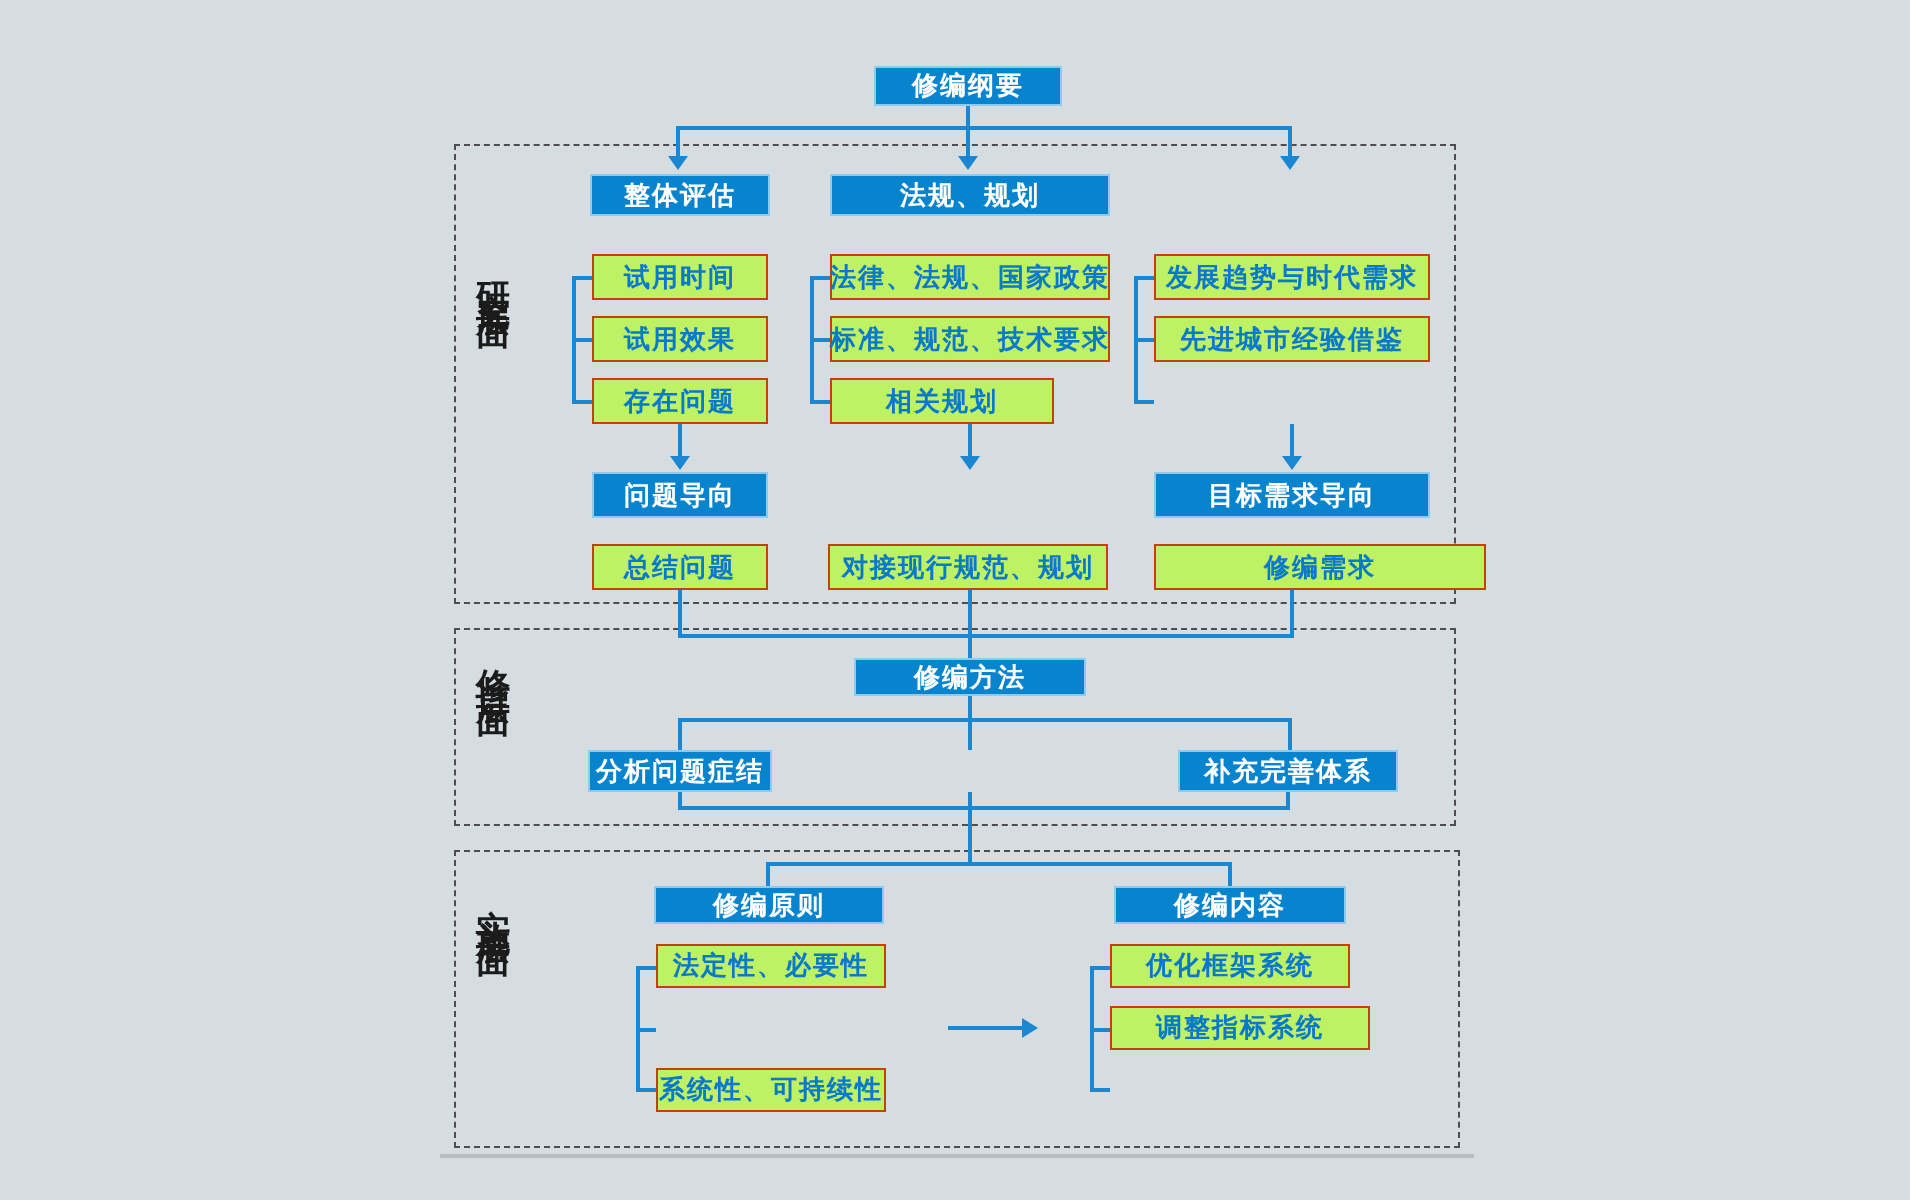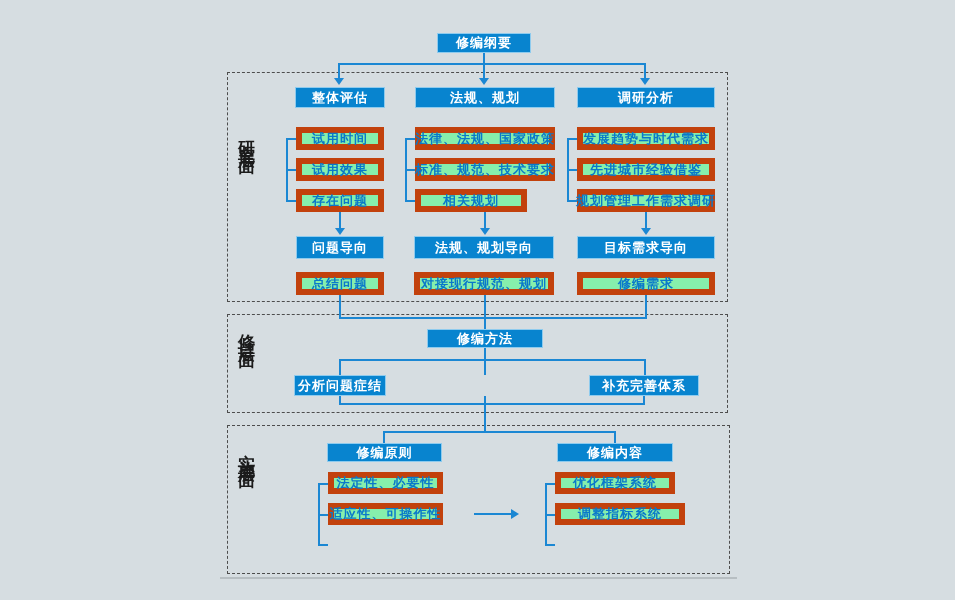--- a/index.html
+++ b/index.html
@@ -19,21 +19,21 @@
     font-size:17px;font-weight:700;color:#1b1b1b;
     letter-spacing:6px;line-height:20px;width:20px;text-align:left;
   }
   .box{
     position:absolute;box-sizing:border-box;
     display:flex;align-items:center;justify-content:center;
     font-weight:700;font-size:13px;white-space:nowrap;
     letter-spacing:1px;
   }
   .solid{background:#0884cf;color:#ffffff;border:1px solid #8ecbee;}
-  .light{background:#86efac;color:#0a79ca;border:6px solid #c2410c;}
+  .light{background:#bef264;color:#0a79ca;border:1px solid #c2410c;}
   .hline,.vline{position:absolute;background:#1b87d3;}
   .hline{height:2px;}
   .vline{width:2px;}
   .arrow-down{
     position:absolute;width:0;height:0;
     border-left:5px solid transparent;border-right:5px solid transparent;
     border-top:7px solid #1b87d3;
   }
   .arrow-right{
     position:absolute;width:0;height:0;
@@ -60,21 +60,20 @@
   <div class="vline" style="left:483px;top:53px;height:25px"></div>
   <div class="arrow-down" style="left:479px;top:78px"></div>
   <div class="hline" style="left:339px;top:63px;width:307px"></div>
   <div class="vline" style="left:338px;top:63px;height:15px"></div>
   <div class="arrow-down" style="left:334px;top:78px"></div>
   <div class="vline" style="left:644px;top:63px;height:15px"></div>
   <div class="arrow-down" style="left:640px;top:78px"></div>
 
   <div class="box solid" style="left:295px;top:87px;width:90px;height:21px">整体评估</div>
   <div class="box solid" style="left:415px;top:87px;width:140px;height:21px">法规、规划</div>
-  <div class="box solid" style="left:577px;top:87px;width:138px;height:21px">调研分析</div>
 
   <div class="box light" style="left:296px;top:127px;width:88px;height:23px">试用时间</div>
   <div class="box light" style="left:296px;top:158px;width:88px;height:23px">试用效果</div>
   <div class="box light" style="left:296px;top:189px;width:88px;height:23px">存在问题</div>
 
   <div class="vline" style="left:286px;top:138px;height:64px"></div>
   <div class="hline" style="left:286px;top:138px;width:10px"></div>
   <div class="hline" style="left:286px;top:169px;width:10px"></div>
   <div class="hline" style="left:286px;top:200px;width:10px"></div>
 
@@ -82,41 +81,39 @@
   <div class="box light" style="left:415px;top:158px;width:140px;height:23px">标准、规范、技术要求</div>
   <div class="box light" style="left:415px;top:189px;width:112px;height:23px">相关规划</div>
 
   <div class="vline" style="left:405px;top:138px;height:64px"></div>
   <div class="hline" style="left:405px;top:138px;width:10px"></div>
   <div class="hline" style="left:405px;top:169px;width:10px"></div>
   <div class="hline" style="left:405px;top:200px;width:10px"></div>
 
   <div class="box light" style="left:577px;top:127px;width:138px;height:23px">发展趋势与时代需求</div>
   <div class="box light" style="left:577px;top:158px;width:138px;height:23px">先进城市经验借鉴</div>
-  <div class="box light" style="left:577px;top:189px;width:138px;height:23px">规划管理工作需求调研</div>
 
   <div class="vline" style="left:567px;top:138px;height:64px"></div>
   <div class="hline" style="left:567px;top:138px;width:10px"></div>
   <div class="hline" style="left:567px;top:169px;width:10px"></div>
   <div class="hline" style="left:567px;top:200px;width:10px"></div>
 
   <div class="vline" style="left:339px;top:212px;height:17px"></div>
   <div class="arrow-down" style="left:335px;top:228px"></div>
   <div class="vline" style="left:484px;top:212px;height:17px"></div>
   <div class="arrow-down" style="left:480px;top:228px"></div>
   <div class="vline" style="left:645px;top:212px;height:17px"></div>
   <div class="arrow-down" style="left:641px;top:228px"></div>
 
   <div class="box solid" style="left:296px;top:236px;width:88px;height:23px">问题导向</div>
-  <div class="box solid" style="left:414px;top:236px;width:140px;height:23px">法规、规划导向</div>
   <div class="box solid" style="left:577px;top:236px;width:138px;height:23px">目标需求导向</div>
 
   <div class="box light" style="left:296px;top:272px;width:88px;height:23px">总结问题</div>
   <div class="box light" style="left:414px;top:272px;width:140px;height:23px">对接现行规范、规划</div>
-  <div class="box light" style="left:577px;top:272px;width:138px;height:23px">修编需求</div>
+  <div class="box light" style="left:577px;top:272px;width:166px;height:23px">修编需求</div>
 
   <div class="vline" style="left:339px;top:295px;height:24px"></div>
   <div class="vline" style="left:484px;top:295px;height:24px"></div>
   <div class="vline" style="left:645px;top:295px;height:24px"></div>
   <div class="hline" style="left:339px;top:317px;width:308px"></div>
   <div class="vline" style="left:484px;top:317px;height:12px"></div>
 
   <div class="box solid" style="left:427px;top:329px;width:116px;height:19px">修编方法</div>
   <div class="vline" style="left:484px;top:348px;height:13px"></div>
   <div class="hline" style="left:339px;top:359px;width:307px"></div>
@@ -133,21 +130,21 @@
   <div class="hline" style="left:339px;top:403px;width:306px"></div>
   <div class="vline" style="left:484px;top:403px;height:30px"></div>
   <div class="hline" style="left:384px;top:431px;width:232px"></div>
   <div class="vline" style="left:383px;top:431px;height:12px"></div>
   <div class="vline" style="left:614px;top:431px;height:12px"></div>
 
   <div class="box solid" style="left:327px;top:443px;width:115px;height:19px">修编原则</div>
   <div class="box solid" style="left:557px;top:443px;width:116px;height:19px">修编内容</div>
 
   <div class="box light" style="left:328px;top:472px;width:115px;height:22px">法定性、必要性</div>
-  <div class="box light" style="left:328px;top:503px;width:115px;height:22px">适应性、可操作性</div>
+  <div class="box light" style="left:328px;top:534px;width:115px;height:22px">系统性、可持续性</div>
 
   <div class="vline" style="left:318px;top:483px;height:63px"></div>
   <div class="hline" style="left:318px;top:483px;width:10px"></div>
   <div class="hline" style="left:318px;top:514px;width:10px"></div>
   <div class="hline" style="left:318px;top:544px;width:10px"></div>
 
   <div class="box light" style="left:555px;top:472px;width:120px;height:22px">优化框架系统</div>
   <div class="box light" style="left:555px;top:503px;width:130px;height:22px">调整指标系统</div>
 
   <div class="vline" style="left:545px;top:483px;height:63px"></div>

